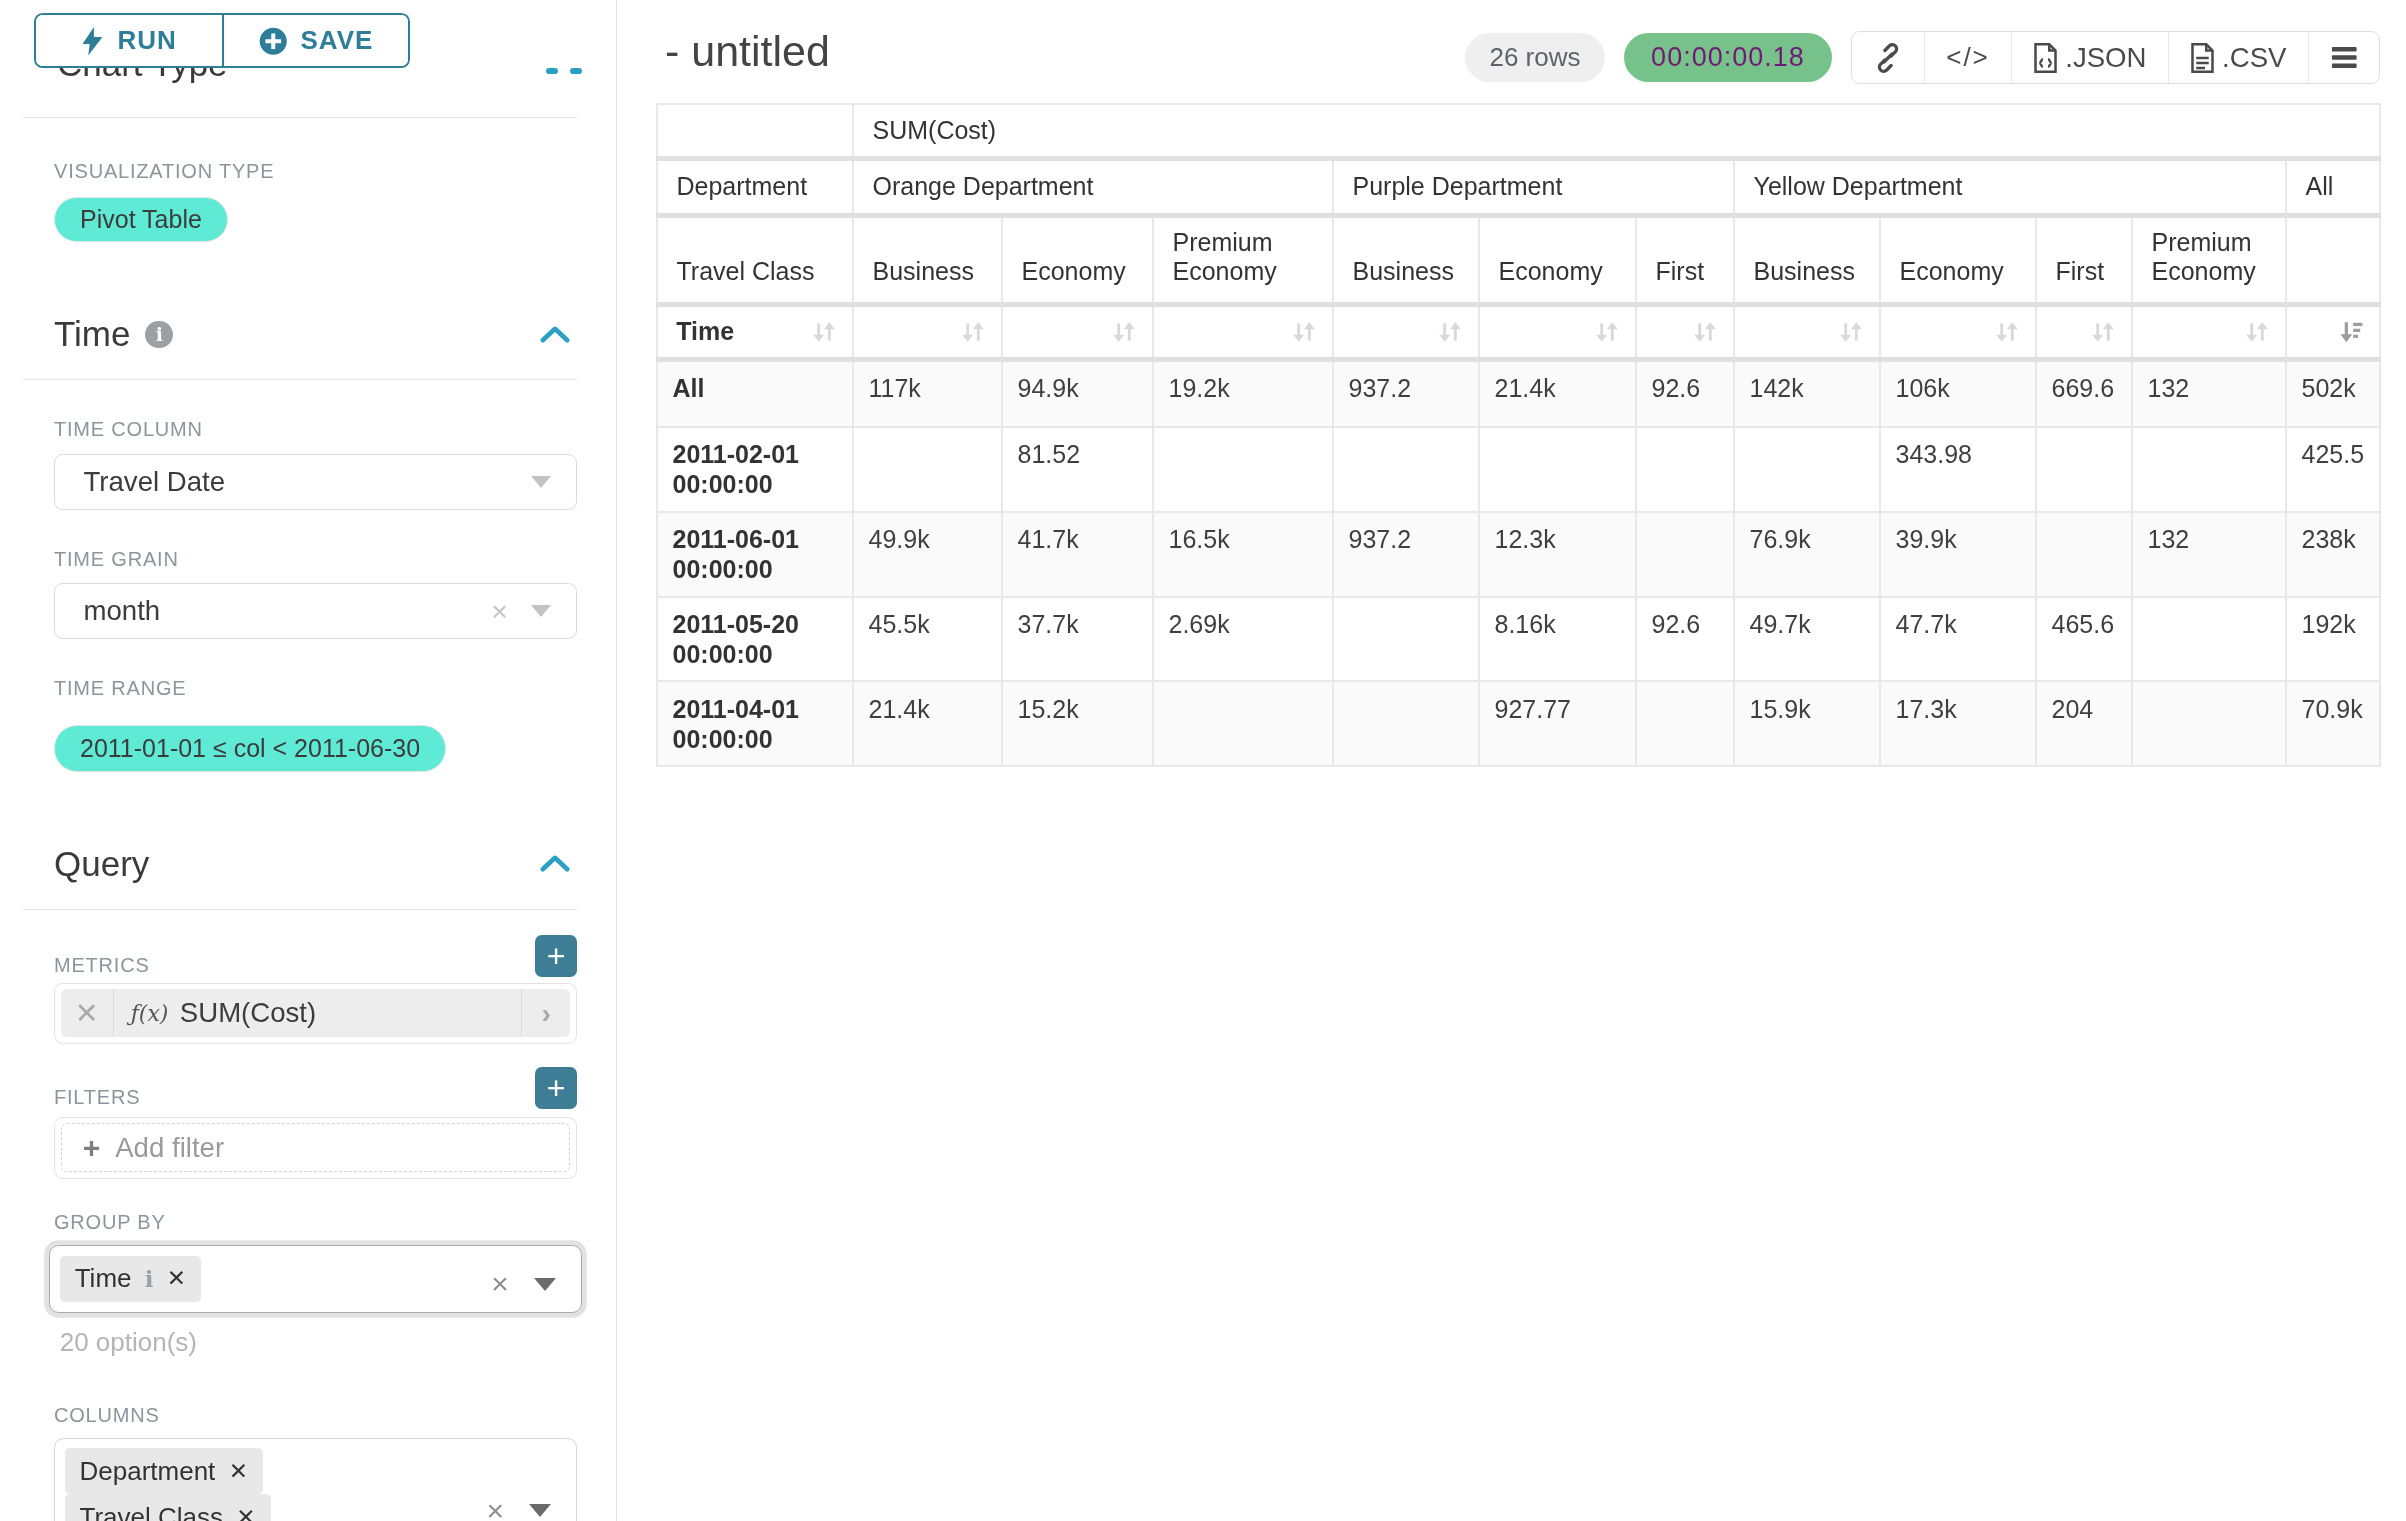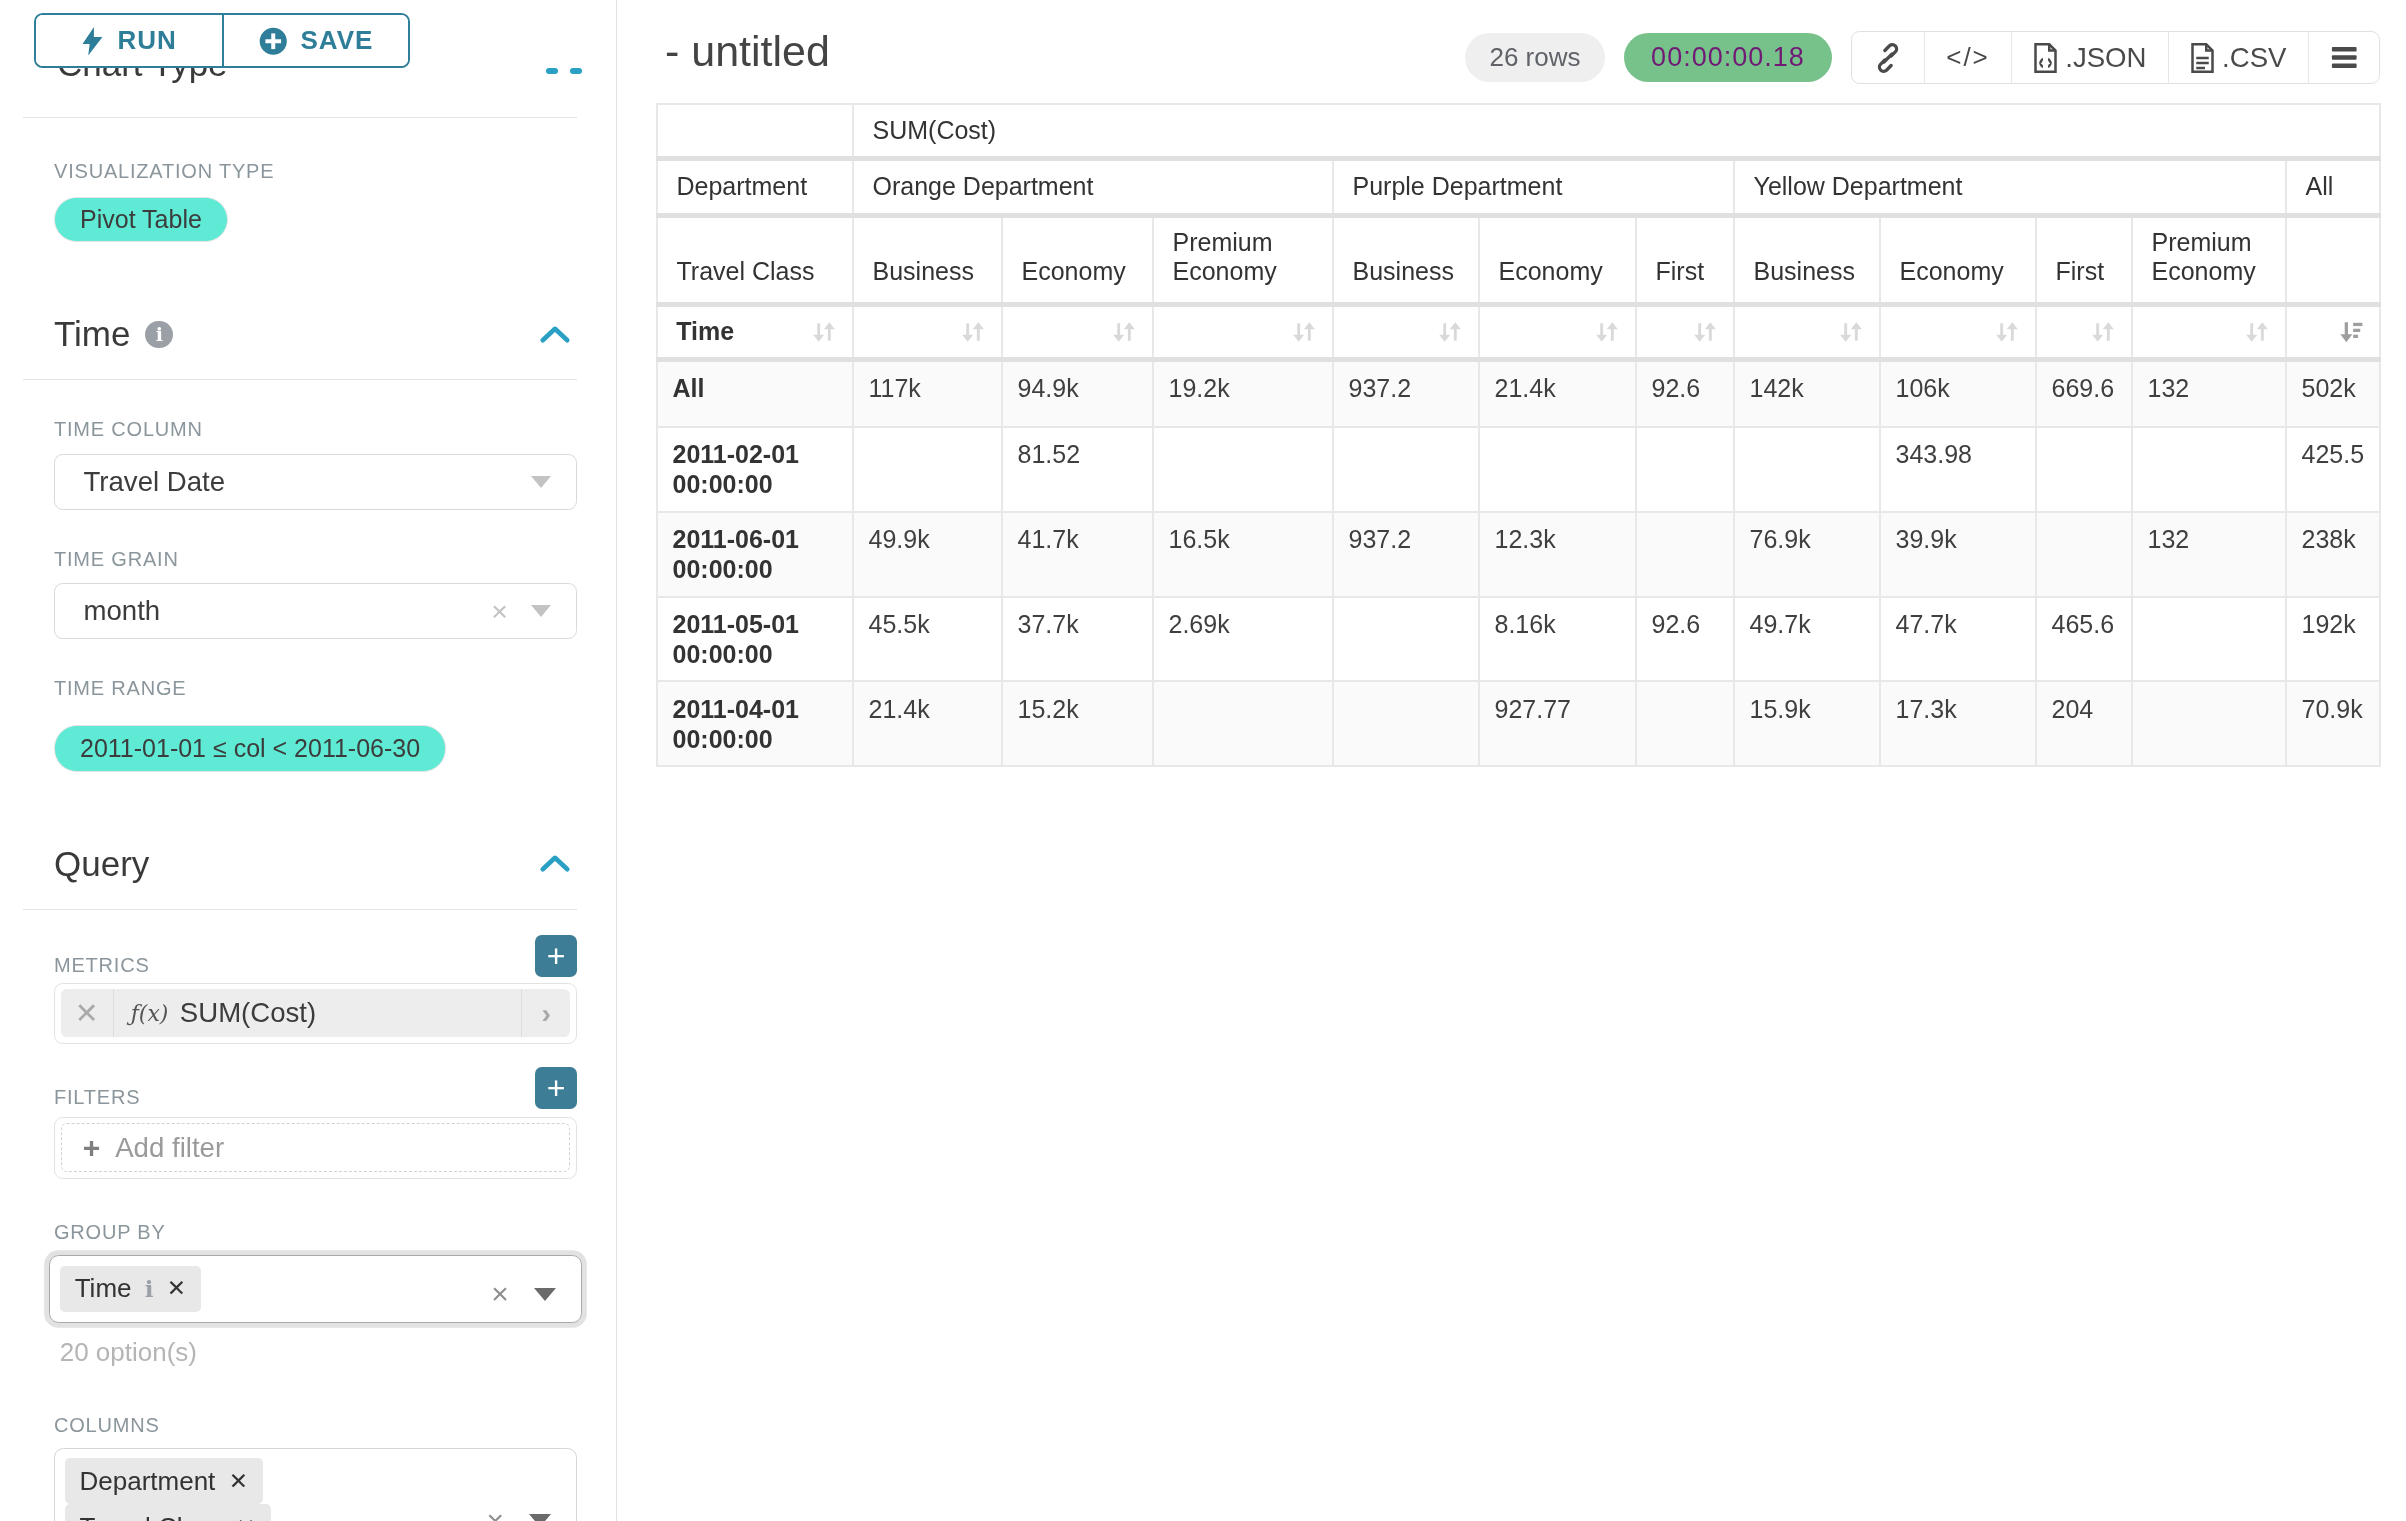--- a/index.html
+++ b/index.html
@@ -186,21 +186,21 @@
         <span class="sb-label">FILTERS</span>
         <button class="plus-btn">+</button>
       </div>
       <div class="addfilter-outer">
         <div class="addfilter-inner">
           <span class="addfilter-plus">+</span>
           <span>Add filter</span>
         </div>
       </div>
 
-      <div class="sb-label" style="margin-top:42px">GROUP BY</div>
+      <div class="sb-label" style="margin-top:32px">GROUP BY</div>
       <div class="tagselect focused">
         <span class="tag">
           <span>Time</span>
           <span class="tag-i">i</span>
           <span class="tag-x">✕</span>
         </span>
         <span class="ts-controls" style="top:21px">
           <span class="ts-clear">×</span>
           <span class="ts-caret"></span>
         </span>
@@ -473,21 +473,21 @@
               <td>937.2</td>
               <td>12.3k</td>
               <td></td>
               <td>76.9k</td>
               <td>39.9k</td>
               <td></td>
               <td>132</td>
               <td>238k</td>
             </tr>
             <tr>
-    <td class="rowlabel">2011-05-01 00:00:00</td>
+    <td class="rowlabel">2011-05-20 00:00:00</td>
               <td>45.5k</td>
               <td>37.7k</td>
               <td>2.69k</td>
               <td></td>
               <td>8.16k</td>
               <td>92.6</td>
               <td>49.7k</td>
               <td>47.7k</td>
               <td>465.6</td>
               <td></td>

